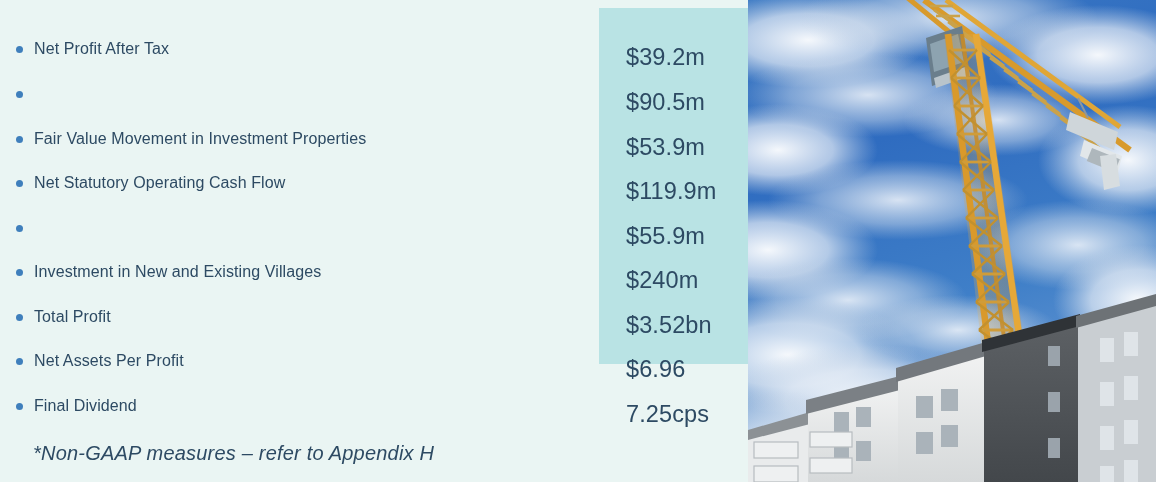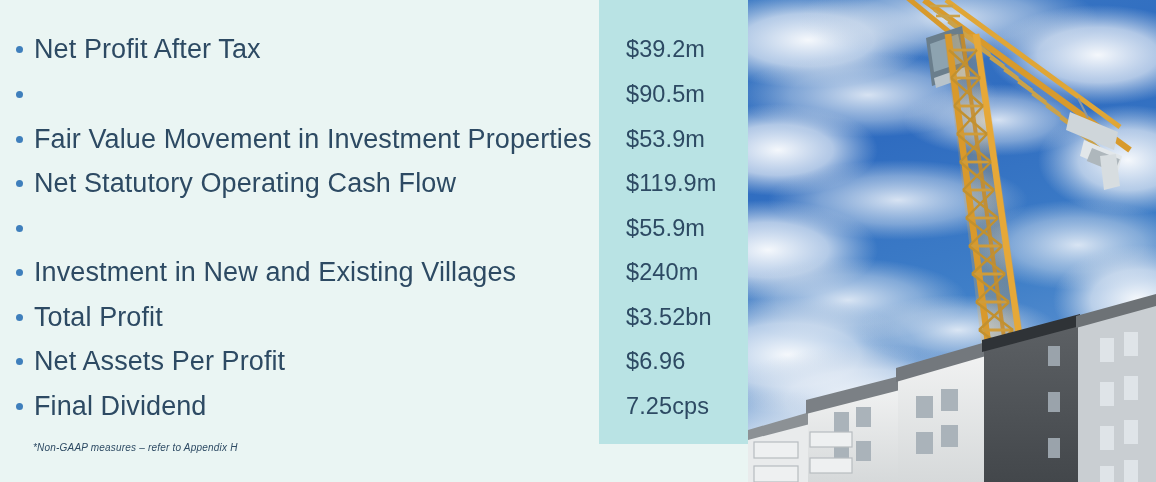--- a/index.html
+++ b/index.html
@@ -31,41 +31,41 @@
     white-space:nowrap;
   }
   .bullet {
     width:7px; height:7px;
     border-radius:50%;
     background:#3f7fbc;
     margin-right:11px;
     flex:0 0 auto;
   }
   .label-text {
-    font-size:27px;
+    font-size:16px;
     color:#2d4a63;
     letter-spacing:.1px;
     font-weight:400;
   }
   .footnote {
     position:absolute;
     left:33px;
     top:442px;
-    font-size:10px;
+    font-size:20px;
     font-style:italic;
     color:#2d4a63;
     letter-spacing:.2px;
     white-space:nowrap;
   }
 
   
   .values {
     position:absolute;
-    left:599px; top:0;
-    width:149px; height:444px;
+    left:599px; top:8px;
+    width:149px; height:356px;
     background:#b9e3e4;
   }
   .row-value {
     position:absolute;
     left:27px;
     height:32px;
     display:flex;
     align-items:center;
     white-space:nowrap;
     font-size:23.5px;

